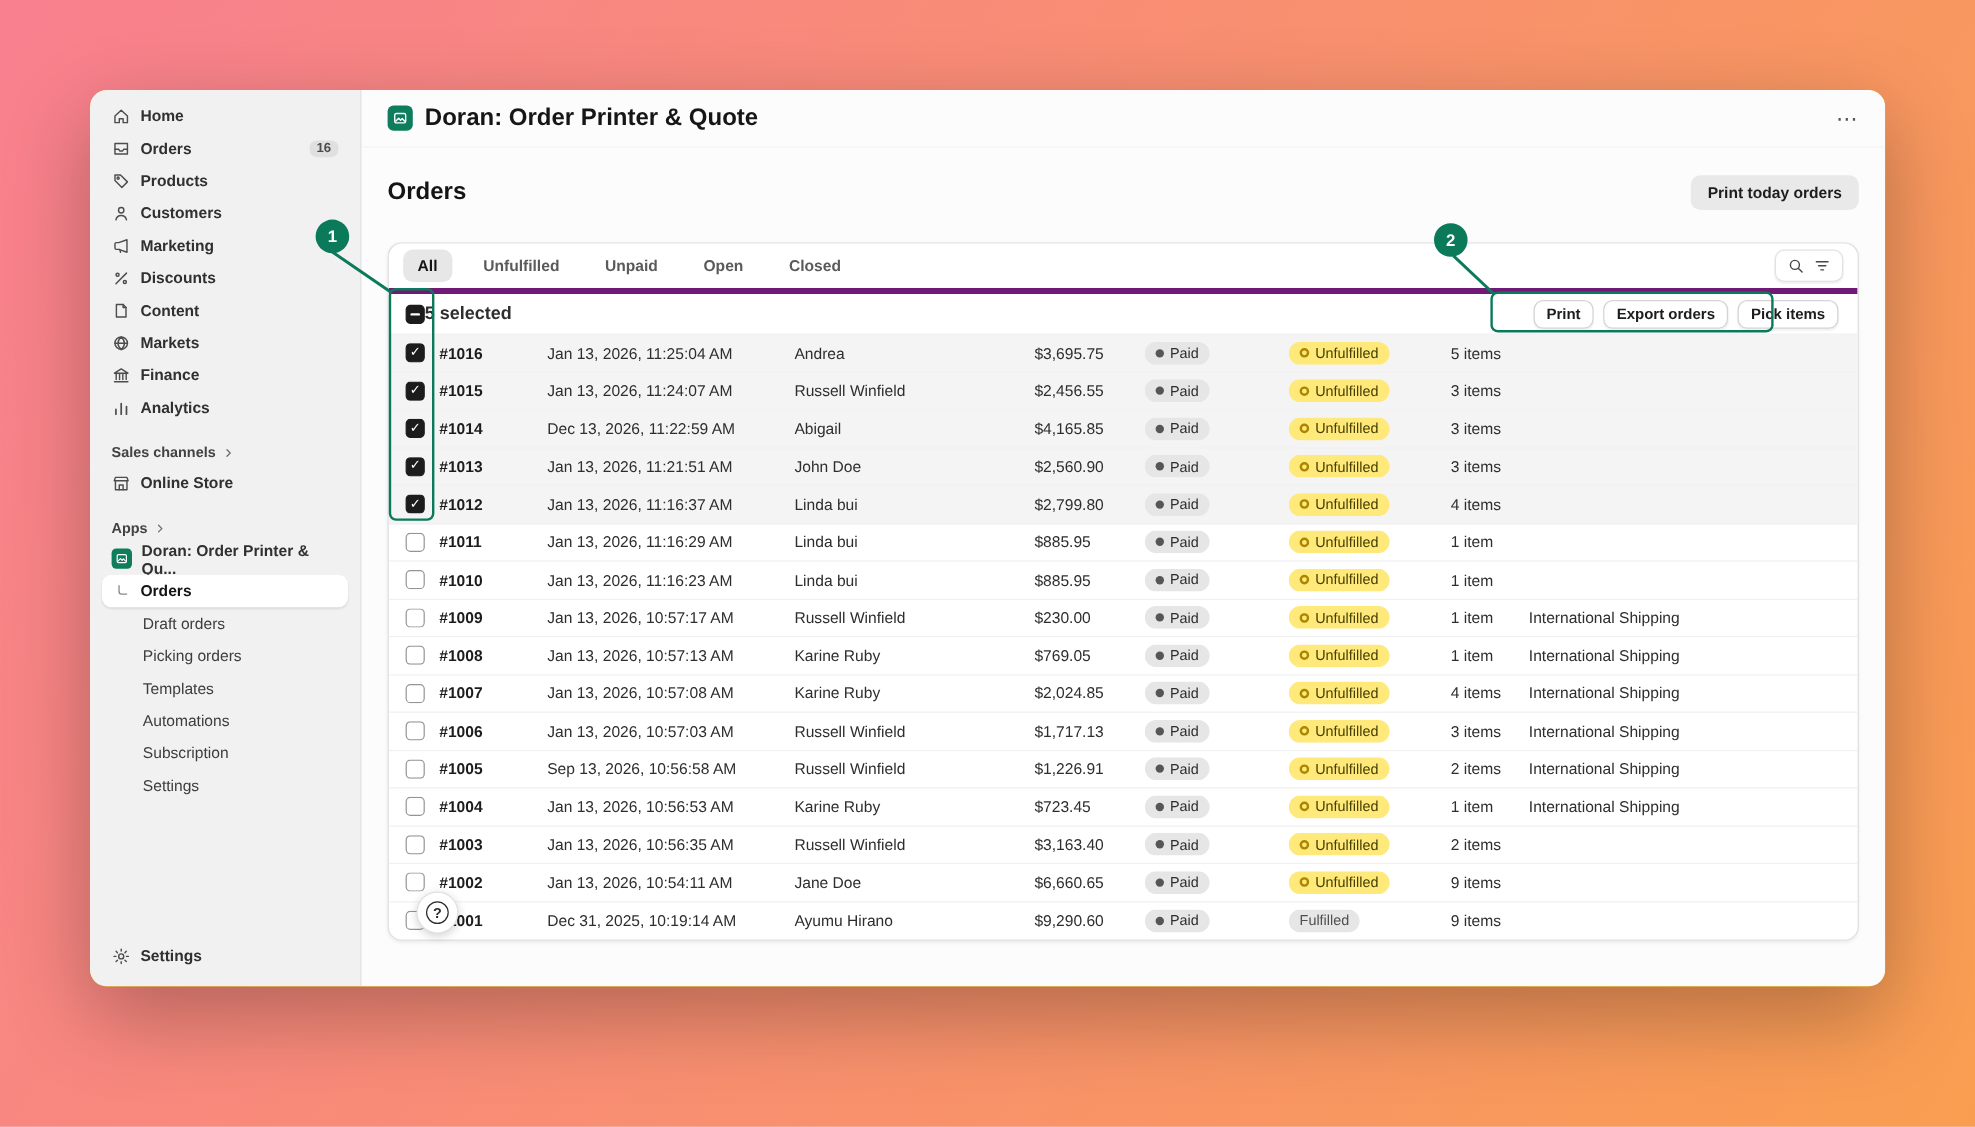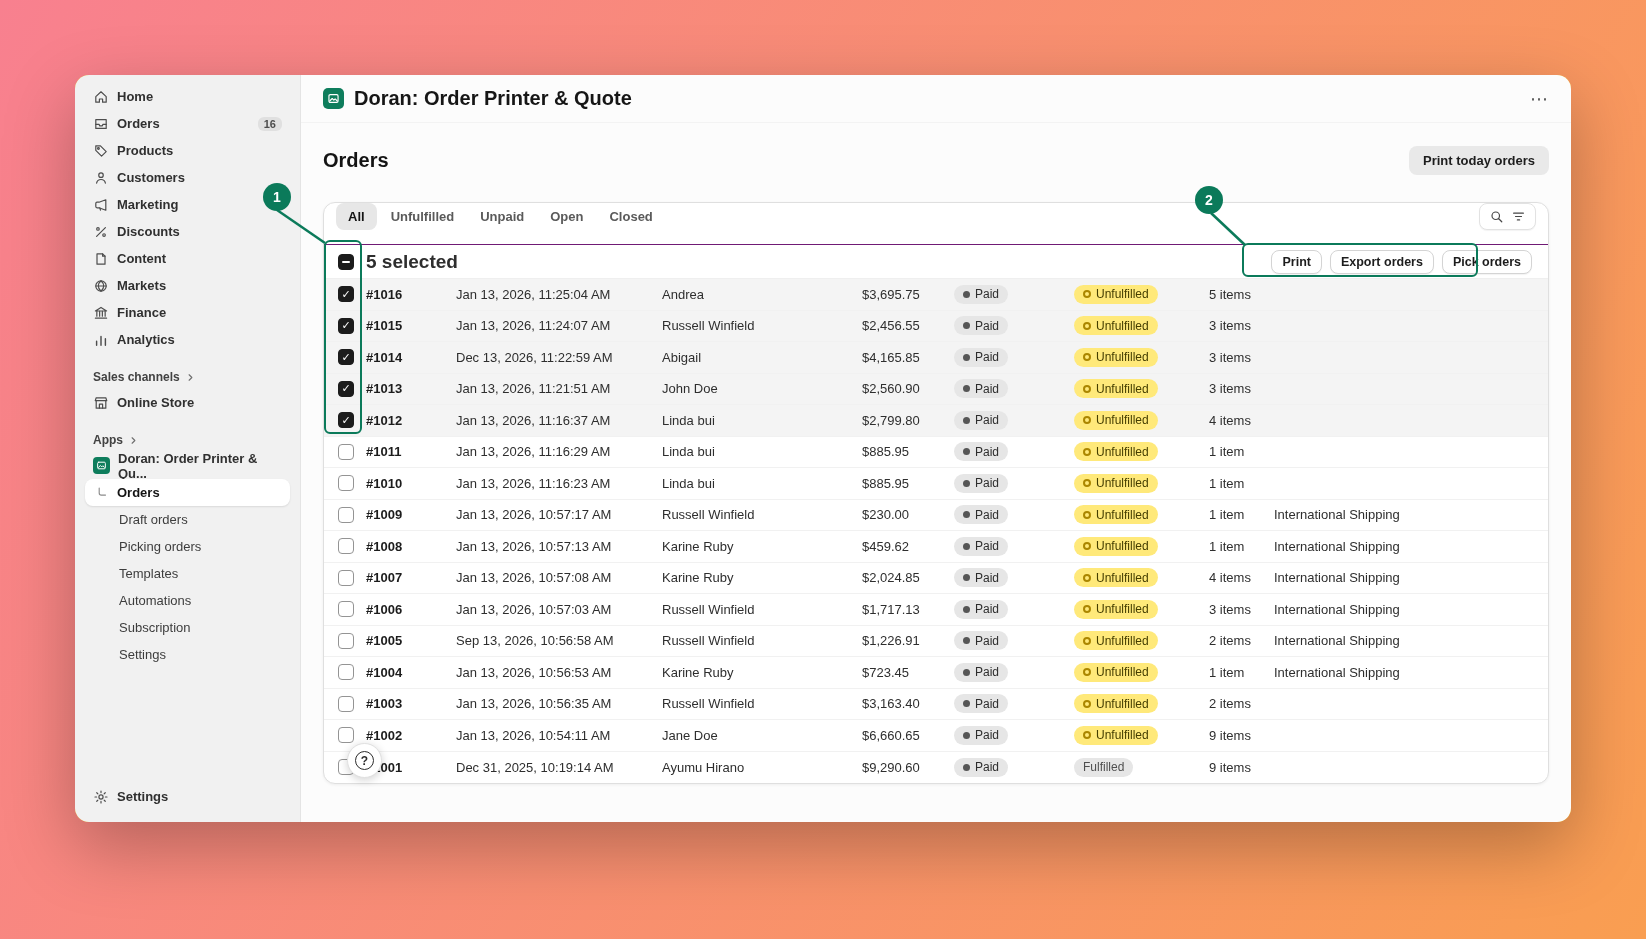--- a/index.html
+++ b/index.html
@@ -42,28 +42,28 @@
   .app-title{font-size:20px;font-weight:700;color:#161616}
   .menu-dots{margin-left:auto;font-size:18px;color:#555;letter-spacing:1px;cursor:pointer;background:none;border:none}
   .page-head{display:flex;align-items:center;justify-content:space-between;padding:23px 22px 27px}
   .page-title{font-size:20px;font-weight:700;color:#141414}
   .btn-secondary{background:#e9e9e9;border:none;border-radius:8px;padding:7px 14px;font-size:13px;
     font-weight:600;color:#1d1d1d;cursor:pointer}
 
   
   .card{margin:0 22px;background:#fff;border:1px solid #dfdfdf;border-radius:12px;
     box-shadow:0 1px 3px rgba(0,0,0,.06);overflow:hidden}
-  .tabs-row{display:flex;align-items:flex-start;height:42px;padding:0 12px;gap:2px;border-bottom:1px solid #701a75}
+  .tabs-row{display:flex;align-items:center;height:42px;padding:0 12px;gap:14px;border-bottom:5px solid #701a75}
   .tab{padding:6px 12px;border-radius:8px;font-size:13px;font-weight:600;color:#5a5a5a;cursor:pointer;background:none;border:none}
   .tab.active{background:#e7e7e7;color:#141414}
   .search-filter{margin-left:auto;display:flex;align-items:center;gap:7px;padding:5px 9px;
     border:1px solid #e2e2e2;border-radius:8px;background:#fff;box-shadow:0 1px 1px rgba(0,0,0,.05);
     color:#474747;cursor:pointer}
   .sel-row{display:flex;align-items:center;height:34px;padding:0 14px;border-bottom:1px solid #efefef}
-  .sel-count{font-size:19px;font-weight:600;color:#2e2e2e;margin-left:12px}
+  .sel-count{font-size:15px;font-weight:600;color:#2e2e2e;}
   .sel-actions{margin-left:auto;display:flex;gap:8px;padding-right:2px}
   .btn-small{background:#fff;border:1px solid #d4d4d4;border-radius:8px;padding:4px 10px;font-size:12.5px;
     font-weight:600;color:#1d1d1d;box-shadow:0 1px 1px rgba(0,0,0,.05);cursor:pointer;white-space:nowrap}
 
   .trow{display:flex;align-items:center;height:31.5px;border-bottom:1px solid #f1f1f1;font-size:13px;color:#2e2e2e;cursor:pointer}
   .trow:last-child{border-bottom:none}
   .trow.sel{background:#f4f4f4}
   .cell{white-space:nowrap;overflow:hidden}
   .col-check{flex:0 0 42px;padding-left:14px;display:flex;align-items:center}
   .col-order{flex:0 0 90px;font-weight:700;color:#1c1c1c}
@@ -329,21 +329,21 @@
             </span>
         </button>
       </div>
 
       <div class="sel-row">
         <span class="cb ind"></span>
         <span class="sel-count">5 selected</span>
         <div class="sel-actions">
           <button class="btn-small">Print</button>
           <button class="btn-small">Export orders</button>
-          <button class="btn-small">Pick orders</button>
+          <button class="btn-small">Pick items</button>
         </div>
       </div>
 
       <div>
   <div class="trow sel">
     <div class="cell col-check">
               <span class="cb on"></span>
             </div>
     <div class="cell col-order">#1016</div>
     <div class="cell col-date">Jan 13, 2026, 11:25:04 AM</div>
@@ -533,21 +533,21 @@
     <div class="cell col-delivery">International Shipping</div>
   </div>
 
   <div class="trow">
     <div class="cell col-check">
               <span class="cb"></span>
             </div>
     <div class="cell col-order">#1008</div>
     <div class="cell col-date">Jan 13, 2026, 10:57:13 AM</div>
     <div class="cell col-customer">Karine Ruby</div>
-    <div class="cell col-total">$459.62</div>
+    <div class="cell col-total">$769.05</div>
     <div class="cell col-payment">
       <span class="badge">
         <span class="dot"></span>
         <span>Paid</span>
       </span>
     </div>
     <div class="cell col-fulfillment">
       <span class="badge badge-fulfill">
         <span class="ring"></span>
         <span>Unfulfilled</span>

